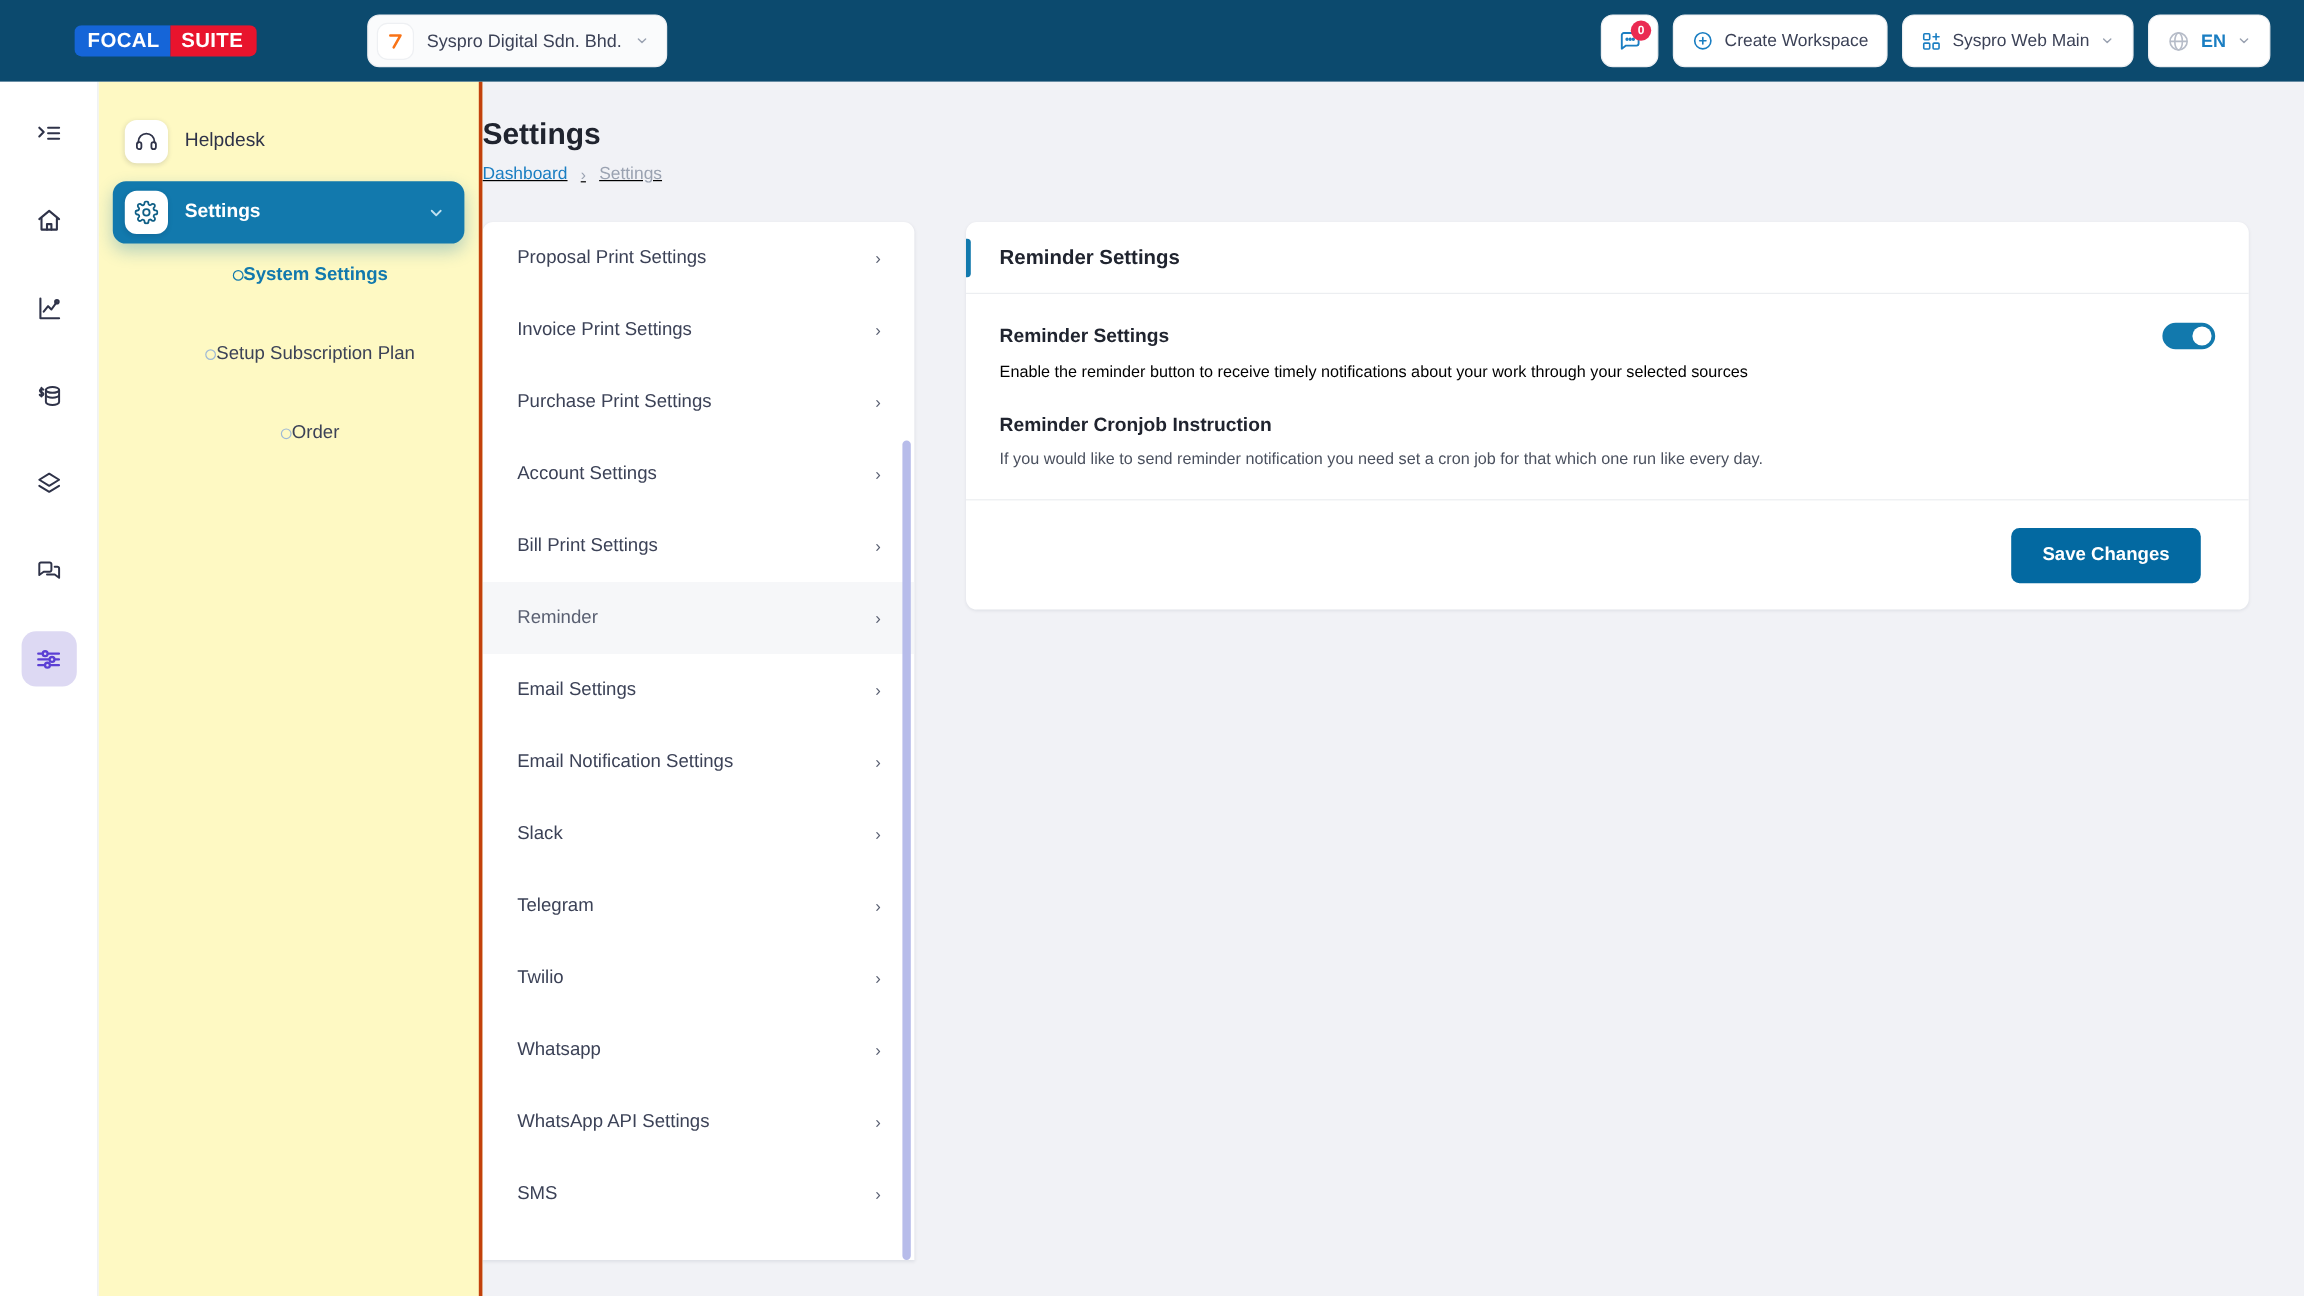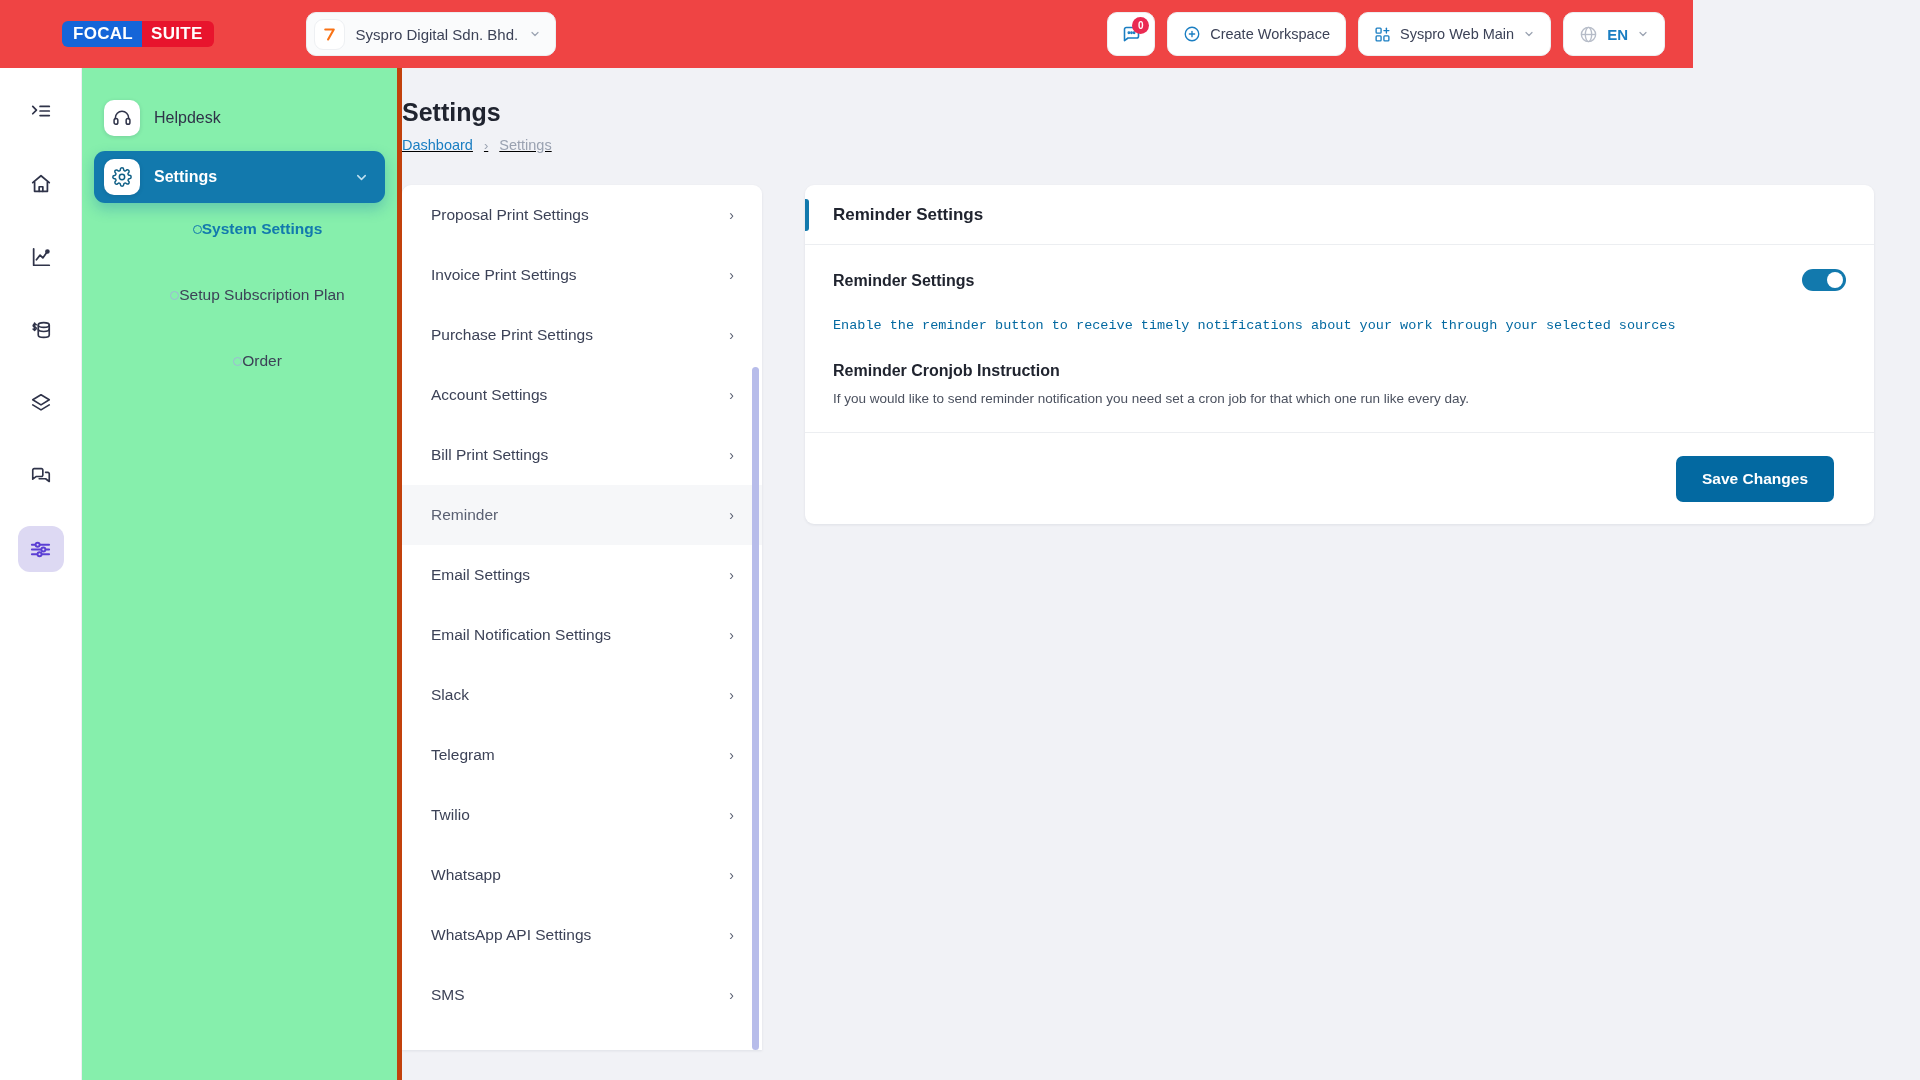--- a/index.html
+++ b/index.html
@@ -6,22 +6,22 @@
   html, body {
     width: 1920px; height: 1080px;
     font-family: "Liberation Sans", sans-serif;
     background: #f1f2f6;
     overflow: hidden;
   }
 
   
   .header {
     position: absolute; top: 0; left: 0;
-    width: 1693px; height: 68px;
-    background: #ef4444;
+    width: 1920px; height: 68px;
+    background: #0c4a6e;
     display: flex; align-items: center;
     z-index: 40;
   }
   .logo {
     margin-left: 62px;
     display: flex; align-items: center;
     border-radius: 6px; overflow: hidden;
     height: 26px;
     font-size: 17px; font-weight: 700; letter-spacing: .3px;
   }
@@ -82,22 +82,22 @@
     width: 46px; height: 46px; border-radius: 12px;
     display: flex; align-items: center; justify-content: center;
     color: #2f3349;
   }
   .rail-item.active { background: #ddd9f3; color: #5b3fd4; }
 
   
   .subnav {
     position: absolute; top: 68px; left: 82px;
     width: 320px; height: 1012px;
-    background: #86efac;
-    border-right: 5px solid #c2410c;
+    background: #fef9c3;
+    border-right: 3px solid #c2410c;
     padding-top: 24px;
     z-index: 15;
   }
   .nav-row {
     height: 52px; margin: 0 12px; border-radius: 11px;
     display: flex; align-items: center; padding-left: 10px; gap: 14px;
   }
   .nav-row.helpdesk { margin-bottom: 7px; }
   .nav-row.active {
     background: #1279ad;
@@ -177,21 +177,21 @@
     padding-left: 28px; position: relative;
   }
   .accent {
     position: absolute; left: 0; top: 14px;
     width: 4px; height: 32px; background: #1279ad;
     border-radius: 0 3px 3px 0;
   }
   .detail-head h2 { font-size: 17px; font-weight: 700; color: #20242f; }
   .detail-body { padding: 27px 28px 26px 28px; position: relative; }
   .sec-title { font-size: 16px; font-weight: 700; color: #20242f; }
-  .sec-desc { font-size: 13.5px; color: #0369a1; margin-top: 28px; font-family: Liberation Mono, monospace; }
+  .sec-desc { font-size: 13.5px; color: #000000; margin-top: 12px; }
   .sec-title.second { margin-top: 29px; }
   .mono-line { font-size: 13.5px; color: #4b515f; margin-top: 11px; }
   .toggle {
     position: absolute; right: 28px; top: 24px;
     width: 44px; height: 22px; border-radius: 12px;
     background: #1279ad;
   }
   .toggle .knob {
     position: absolute; right: 3px; top: 3px;
     width: 16px; height: 16px; border-radius: 50%; background: #fff;

